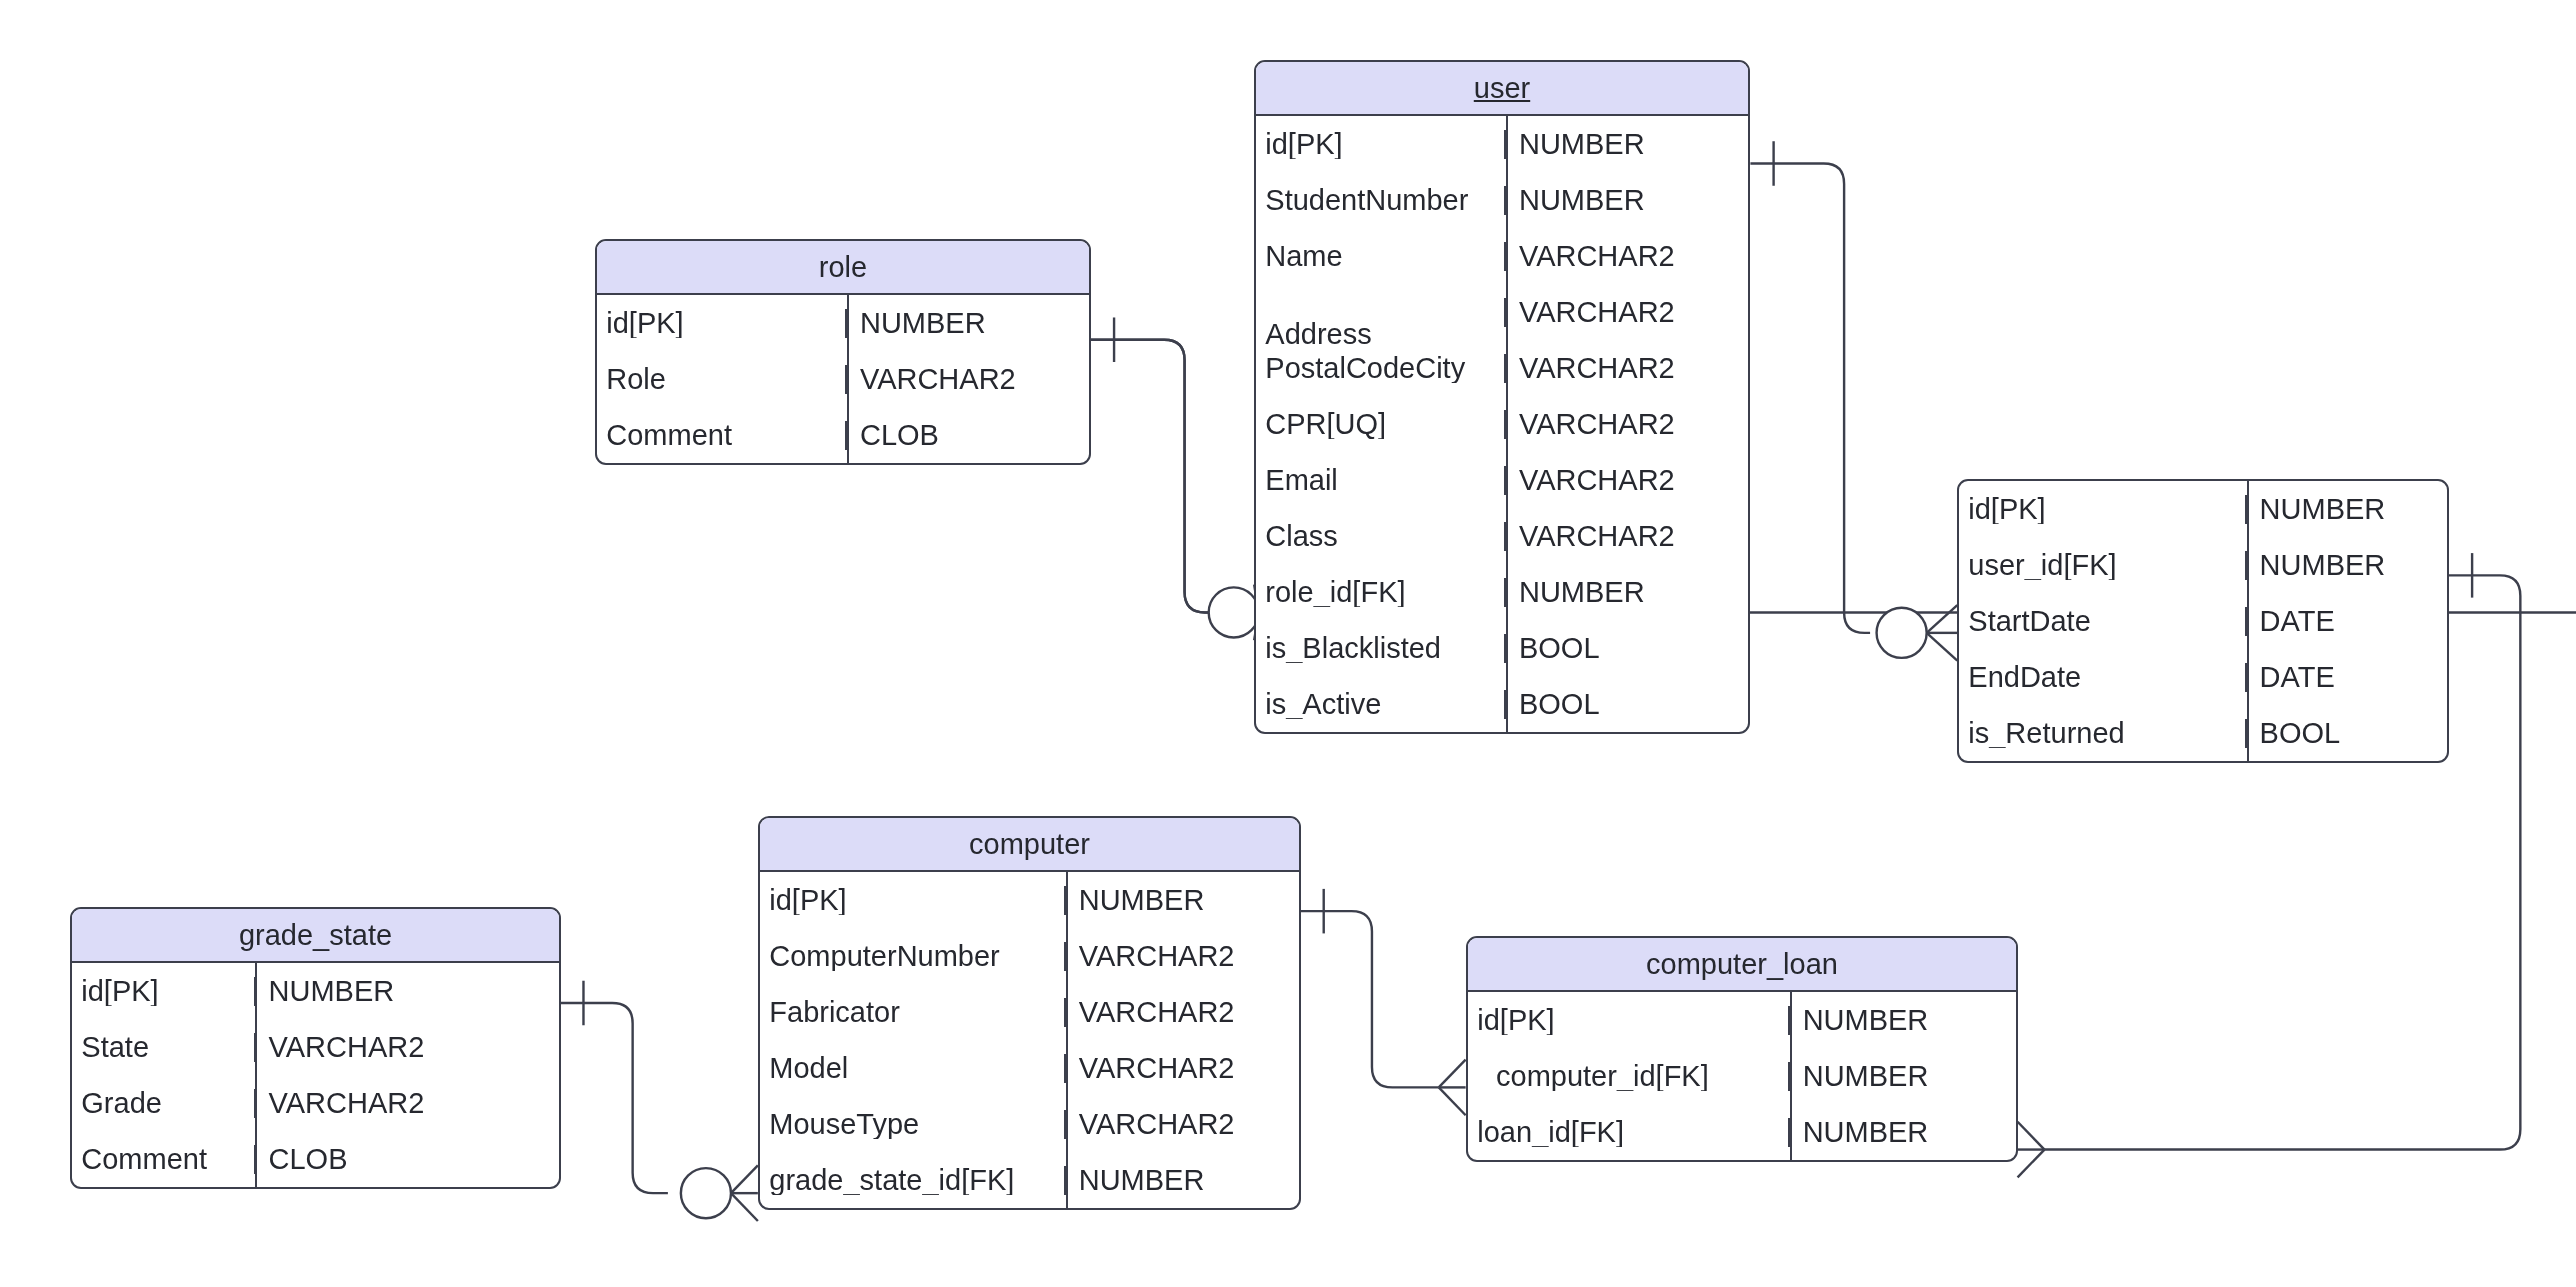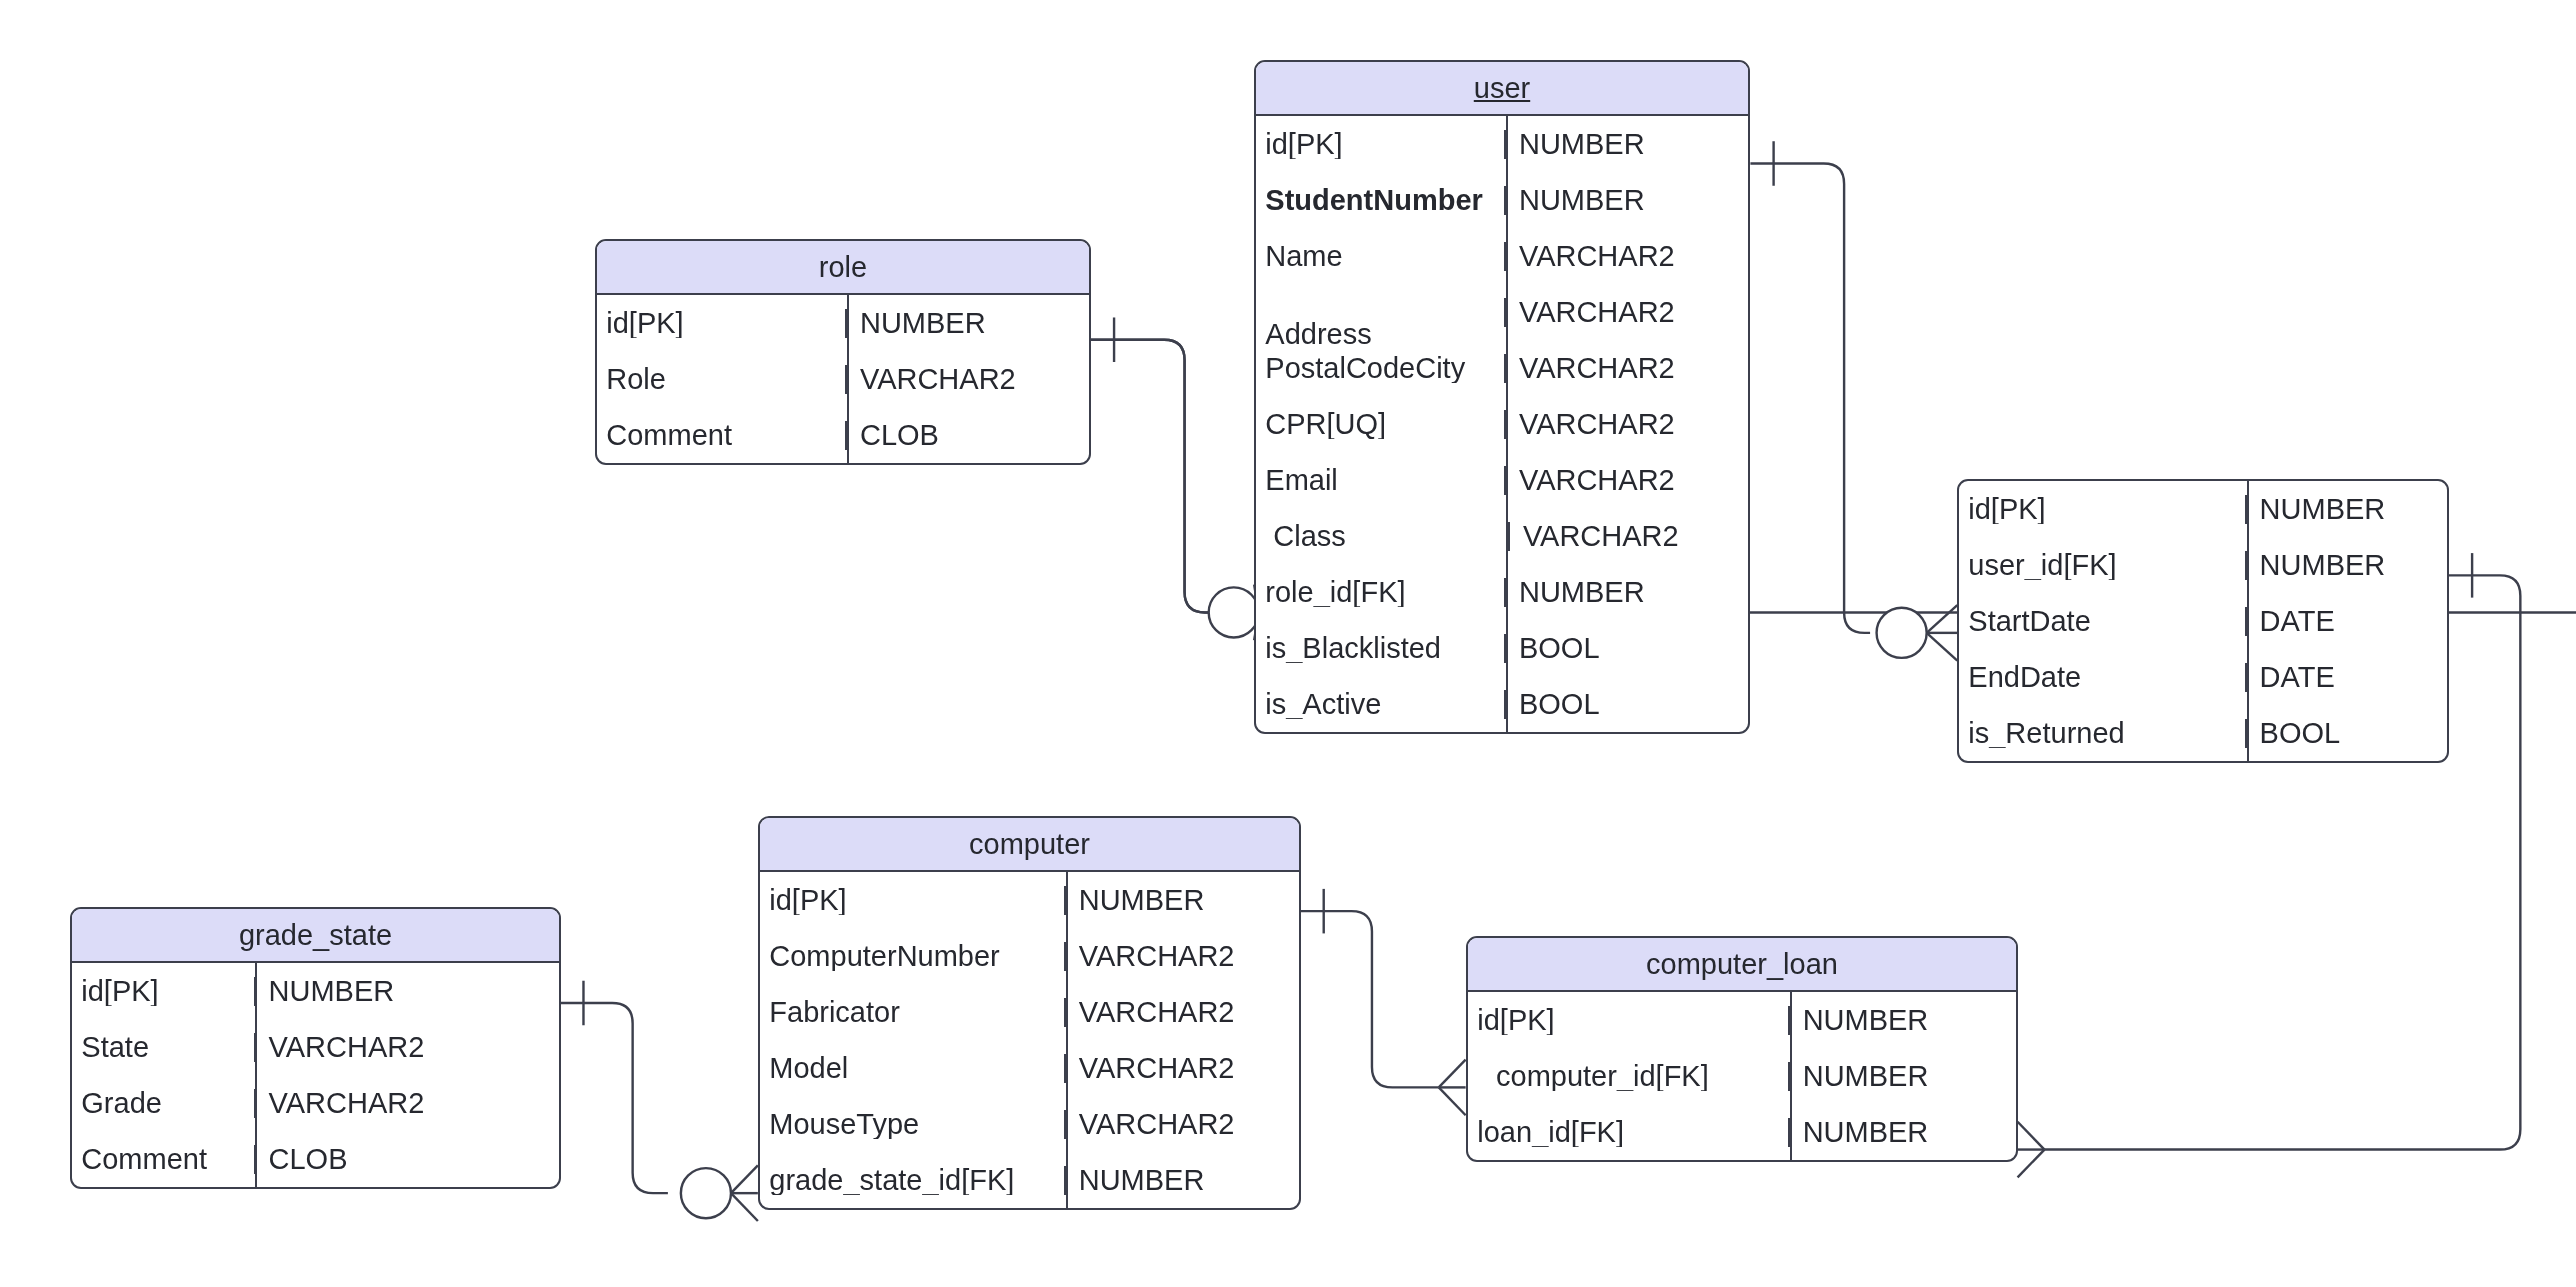--- a/index.html
+++ b/index.html
@@ -141,21 +141,21 @@
 
   <div class="entity" style="left:1254px; top:60px; width:496px;">
     <div class="entity-header" style="height:54px;text-decoration:underline;">user</div>
     <div class="entity-body">
       <div class="col-divider" style="left:250px;"></div>
       <div class="attr-row" style="height:56px;">
         <div class="attr-name" style="width:250px;">id[PK]</div>
         <div class="attr-type" style="width:246px;">NUMBER</div>
       </div>
       <div class="attr-row" style="height:56px;">
-        <div class="attr-name" style="width:250px;font-weight:bold;">StudentNumber</div>
+        <div class="attr-name" style="width:250px;">StudentNumber</div>
         <div class="attr-type" style="width:246px;">NUMBER</div>
       </div>
       <div class="attr-row" style="height:56px;">
         <div class="attr-name" style="width:250px;">Name</div>
         <div class="attr-type" style="width:246px;">VARCHAR2</div>
       </div>
       <div class="attr-row" style="height:56px;">
         <div class="attr-name" style="width:250px;margin-top:44px;">Address</div>
         <div class="attr-type" style="width:246px;">VARCHAR2</div>
       </div>
@@ -165,21 +165,21 @@
       </div>
       <div class="attr-row" style="height:56px;">
         <div class="attr-name" style="width:250px;">CPR[UQ]</div>
         <div class="attr-type" style="width:246px;">VARCHAR2</div>
       </div>
       <div class="attr-row" style="height:56px;">
         <div class="attr-name" style="width:250px;">Email</div>
         <div class="attr-type" style="width:246px;">VARCHAR2</div>
       </div>
       <div class="attr-row" style="height:56px;">
-        <div class="attr-name" style="width:250px;margin-left:8px;">Class</div>
+        <div class="attr-name" style="width:250px;">Class</div>
         <div class="attr-type" style="width:246px;">VARCHAR2</div>
       </div>
       <div class="attr-row" style="height:56px;">
         <div class="attr-name" style="width:250px;">role_id[FK]</div>
         <div class="attr-type" style="width:246px;">NUMBER</div>
       </div>
       <div class="attr-row" style="height:56px;">
         <div class="attr-name" style="width:250px;">is_Blacklisted</div>
         <div class="attr-type" style="width:246px;">BOOL</div>
       </div>

